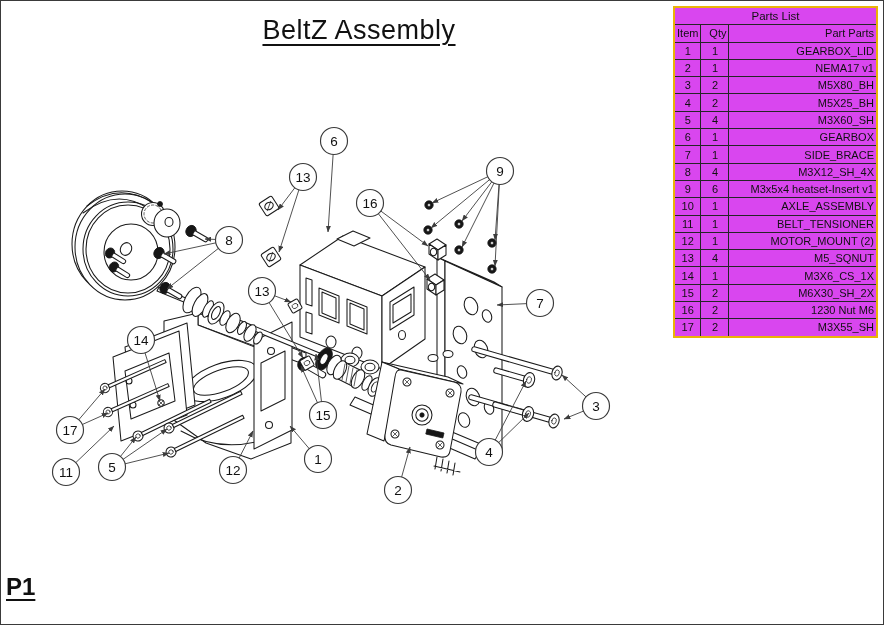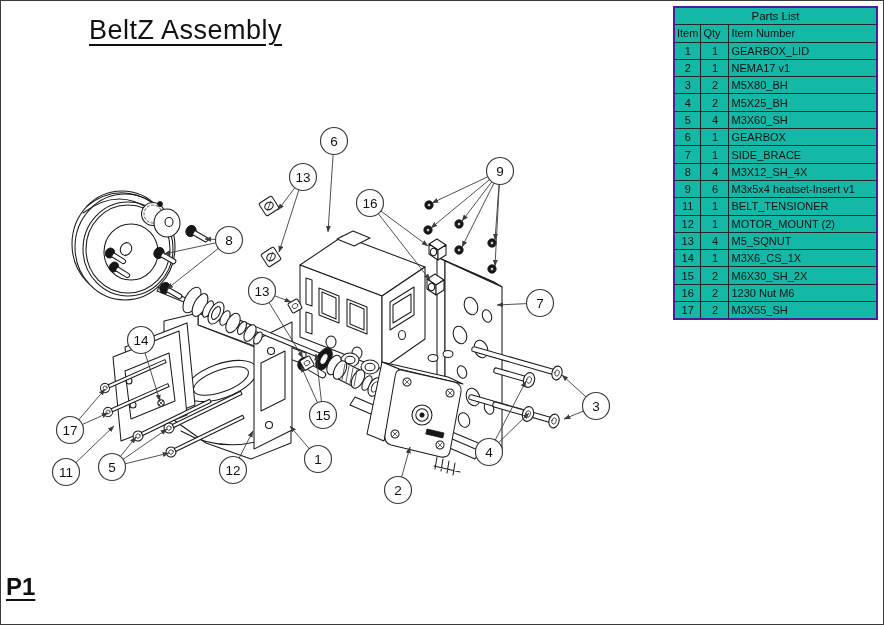--- a/index.html
+++ b/index.html
@@ -1,29 +1,29 @@
 <!DOCTYPE html>
 <html><head>
 <meta charset="utf-8">
 <style>
   html,body{margin:0;padding:0;background:#e8e8e8;}
   .page{position:relative;width:884px;height:625px;background:#fff;border:1px solid #3a3a3a;
         box-sizing:border-box;font-family:"Liberation Sans",sans-serif;color:#111;overflow:hidden;}
-  .drawing-title{position:absolute;top:14px;left:88px;width:540px;text-align:left;
+  .drawing-title{position:absolute;top:14px;left:88px;width:540px;text-align:center;
         font-size:27px;letter-spacing:.5px;text-decoration:underline;text-underline-offset:5px;}
   .page-label{position:absolute;left:5px;top:572px;font-size:24px;font-weight:bold;
         text-decoration:underline;text-underline-offset:4px;}
-  table.parts{position:absolute;top:5px;right:5px;border-collapse:collapse;background:#14b8a6;
-        border:2px solid #4c1d95;table-layout:fixed;width:203px;}
+  table.parts{position:absolute;top:5px;right:5px;border-collapse:collapse;background:#d946ef;
+        border:2px solid #eab308;table-layout:fixed;width:203px;}
   table.parts th,table.parts td{border:1px solid #262626;font-size:11px;font-weight:normal;
         height:16.3px;padding:0 2px;white-space:nowrap;overflow:hidden;}
   table.parts .tbl-title{font-size:11.5px;text-align:center;}
-  table.parts th{text-align:left;}
+  table.parts th{text-align:right;}
   td.c{text-align:center;}
-  td.l{text-align:left;padding-left:6px;}
+  td.l{text-align:right;padding-left:6px;}
   svg.drawing{position:absolute;left:0;top:0;}
   .w{fill:#fff;stroke:#1b1b1b;stroke-width:1.05;stroke-linejoin:round;}
   .n{fill:none;stroke:#1b1b1b;stroke-width:1.05;stroke-linejoin:round;stroke-linecap:round;}
   .k{fill:#161616;stroke:#161616;stroke-width:.8;}
   .t{stroke-width:.7;}
   .leader{stroke:#3d3d3d;stroke-width:.9;fill:none;}
   .bln circle{fill:#fff;stroke:#3a3a3a;stroke-width:1.15;}
   .bln text{font-family:"Liberation Sans",sans-serif;font-size:13.5px;fill:#111;
         text-anchor:middle;}
 </style>
@@ -41,21 +41,21 @@
         <col style="width:28px">
         <col style="width:148px">
       </colgroup>
     <thead>
       <tr>
           <th colspan="3" class="tbl-title">Parts List</th>
         </tr>
       <tr>
         <th>Item</th>
         <th>Qty</th>
-        <th>Item Number</th>
+        <th>Part Parts</th>
       </tr>
     </thead>
     <tbody>
         <tr>
           <td class="c">1</td>
           <td class="c">1</td>
           <td class="l">GEARBOX_LID</td>
         </tr>
         <tr>
           <td class="c">2</td>
@@ -89,20 +89,25 @@
         </tr>
         <tr>
           <td class="c">8</td>
           <td class="c">4</td>
           <td class="l">M3X12_SH_4X</td>
         </tr>
         <tr>
           <td class="c">9</td>
           <td class="c">6</td>
           <td class="l">M3x5x4 heatset-Insert v1</td>
+        </tr>
+        <tr>
+          <td class="c">10</td>
+          <td class="c">1</td>
+          <td class="l">AXLE_ASSEMBLY</td>
         </tr>
         <tr>
           <td class="c">11</td>
           <td class="c">1</td>
           <td class="l">BELT_TENSIONER</td>
         </tr>
         <tr>
           <td class="c">12</td>
           <td class="c">1</td>
           <td class="l">MOTOR_MOUNT (2)</td>

